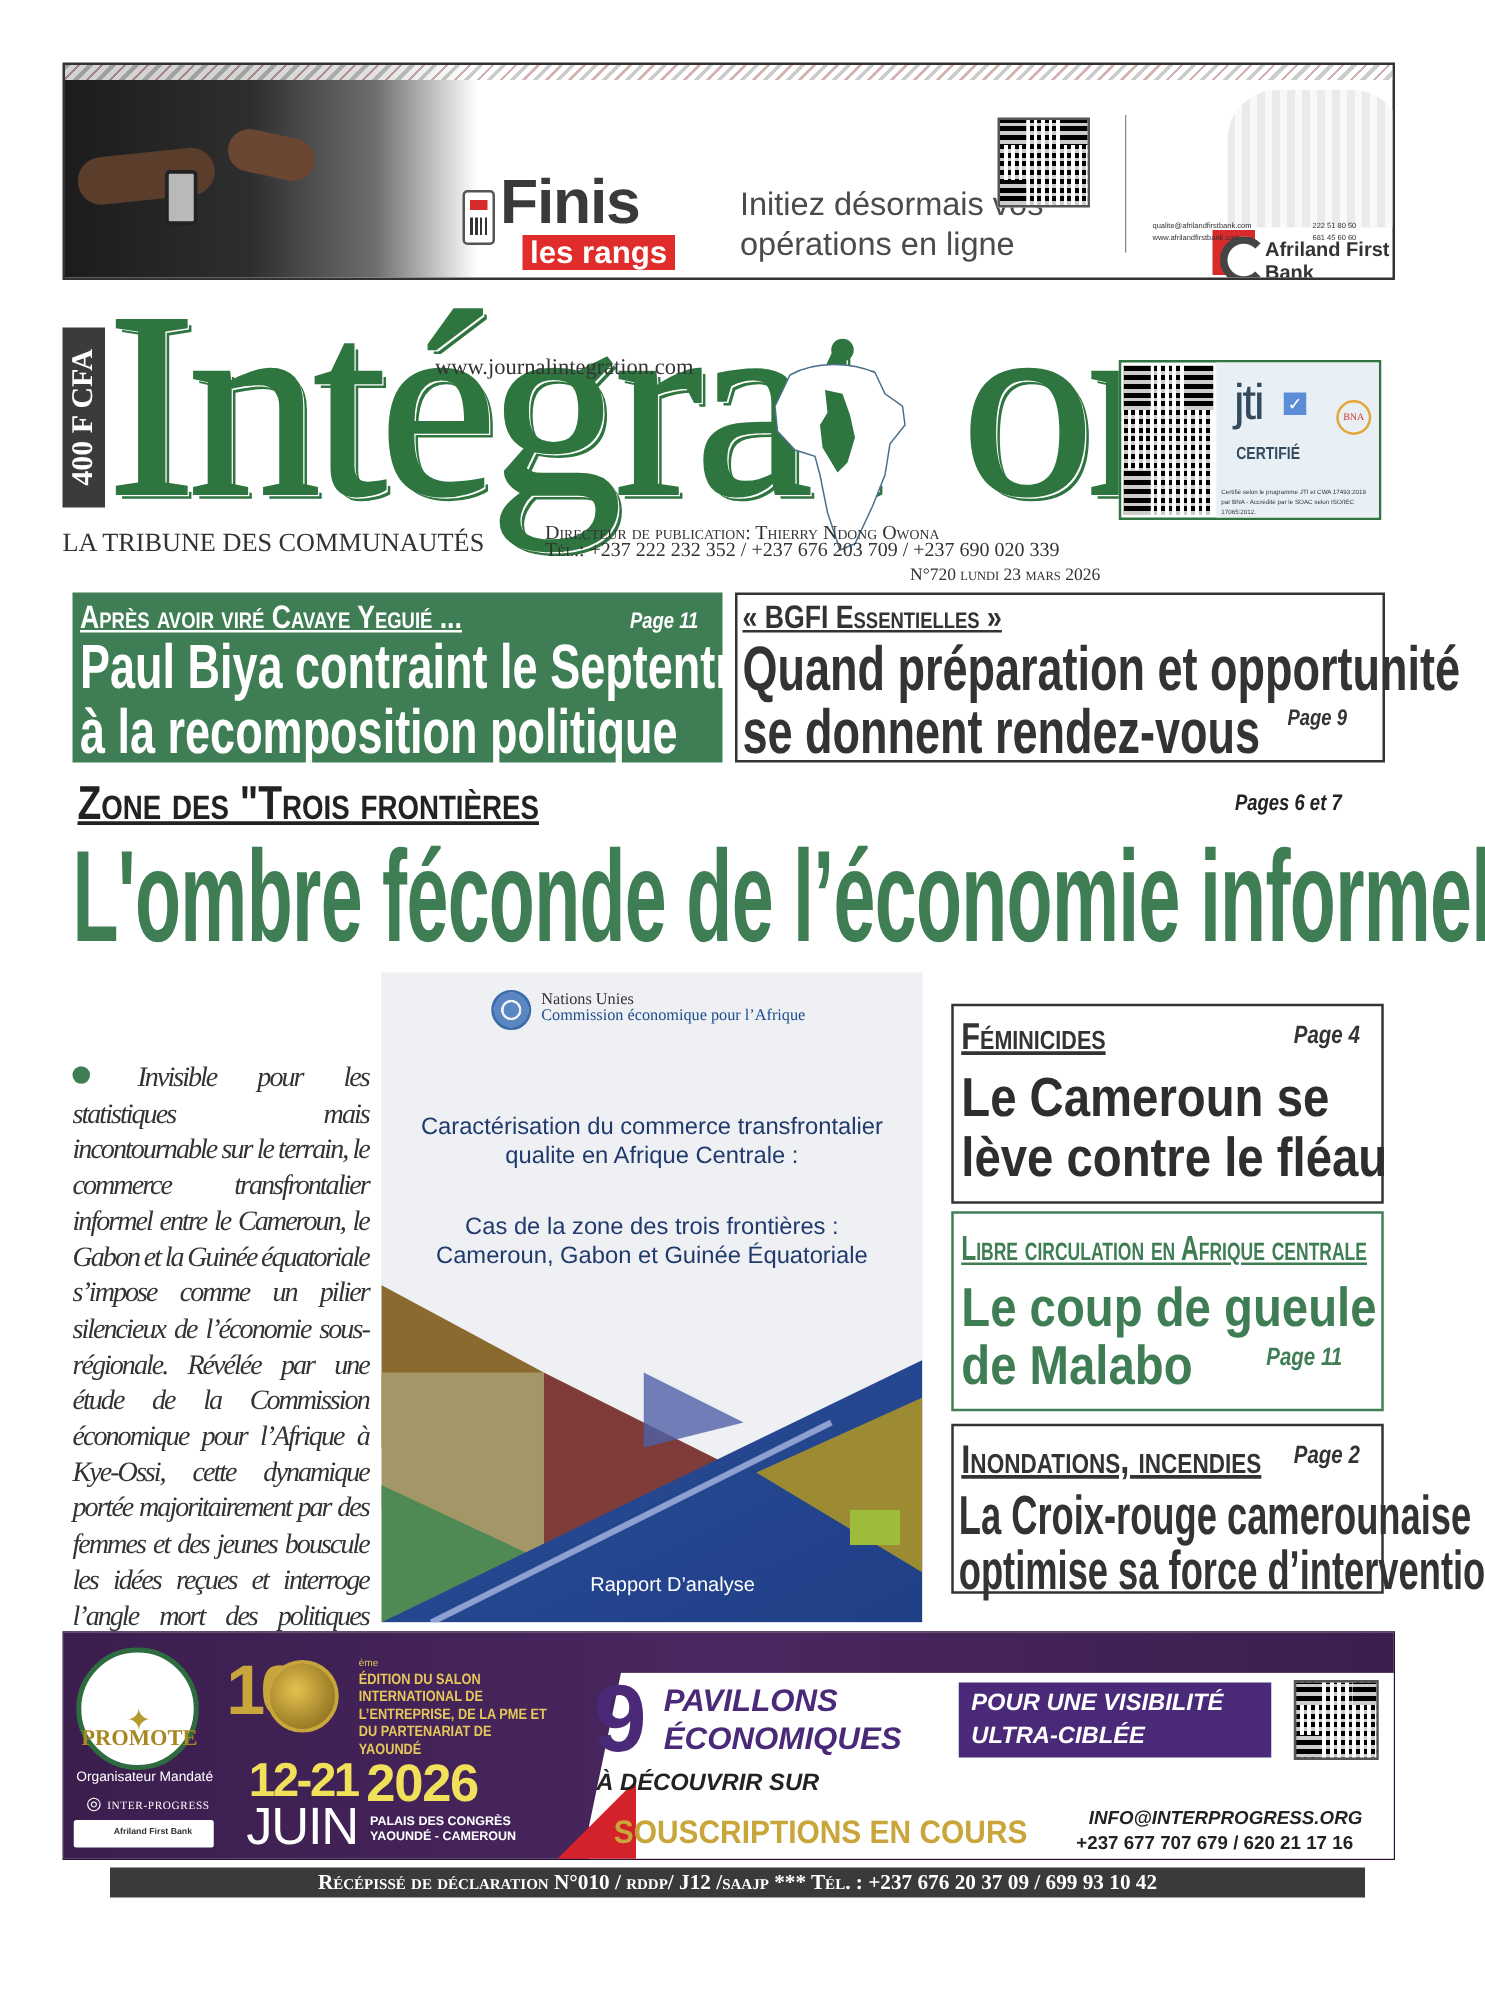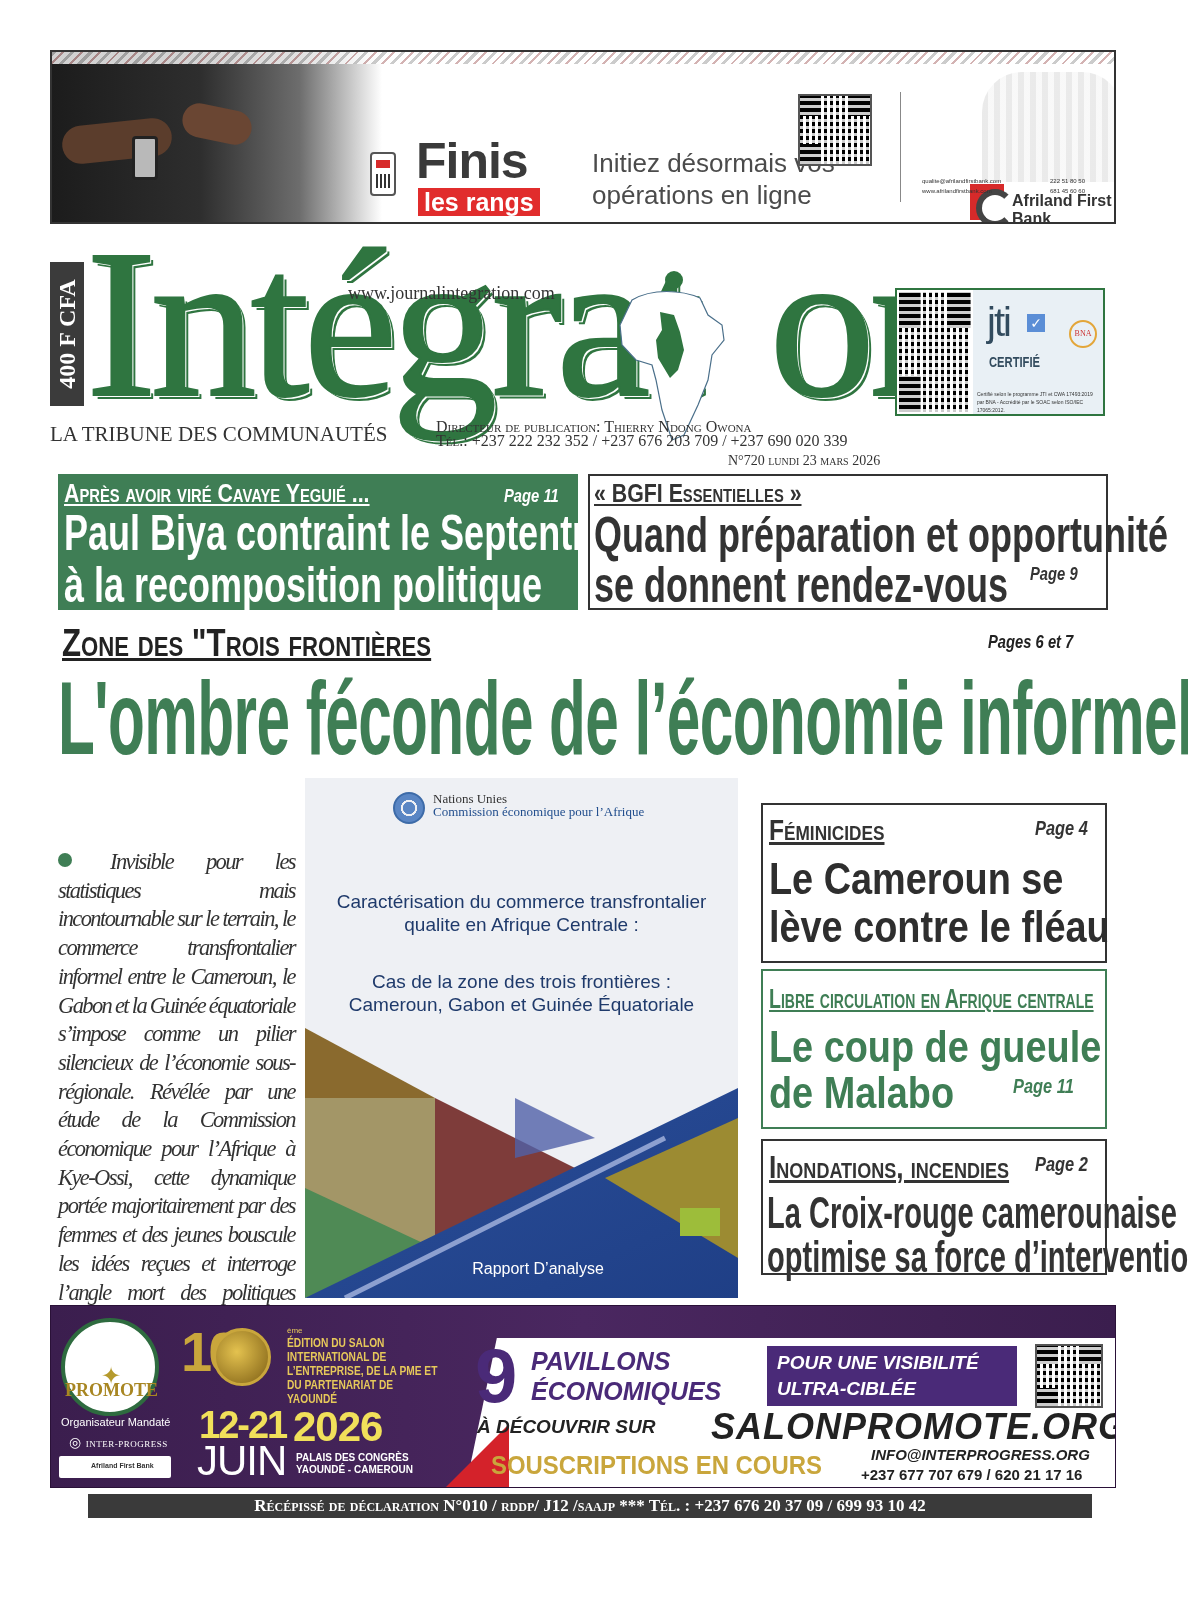--- a/index.html
+++ b/index.html
@@ -12,21 +12,21 @@
   #top-ad .pattern { left: 0; top: 0; width: 100%; height: 12px;
     background: repeating-linear-gradient(135deg, #bfbfbf 0 3px, #fff 3px 7px, #c9a0a0 7px 9px, #fff 9px 13px); opacity: .8; }
   #top-ad .photo { left: 0; top: 0; width: 330px; height: 174px;
     background: linear-gradient(90deg, #1c1c1c 0%, #2e2e2e 45%, #6d6d6d 75%, rgba(255,255,255,0) 100%); }
   #top-ad .hand1 { left: 10px; top: 70px; width: 110px; height: 38px; border-radius: 20px; background: #5b3d2c; transform: rotate(-6deg); }
   #top-ad .hand2 { left: 130px; top: 55px; width: 70px; height: 34px; border-radius: 18px; background: #6a4633; transform: rotate(12deg); }
   #top-ad .watch { left: 80px; top: 84px; width: 26px; height: 44px; background: #b9b9b9; border: 3px solid #222; border-radius: 4px; }
   .phone-icon { left: 318px; top: 100px; width: 26px; height: 44px; border: 2px solid #555; border-radius: 4px; background: #fff; }
   .phone-icon::before { content: ""; position: absolute; left: 4px; top: 6px; width: 14px; height: 8px; background: #d72a2a; }
   .phone-icon::after { content: ""; position: absolute; left: 4px; top: 20px; width: 14px; height: 14px; background: repeating-linear-gradient(90deg,#333 0 2px,#fff 2px 4px); }
-  .finis { left: 364px; top: 83px; font-size: 50px; font-weight: 700; color: #3a3a3a; letter-spacing: -1px; line-height: 52px; }
+  .finis { left: 348px; top: 83px; font-size: 50px; font-weight: 700; color: #3a3a3a; letter-spacing: -1px; line-height: 52px; }
   .rangs { left: 366px; top: 136px; background: #e12c2c; color: #fff; font-size: 25px; font-weight: 700; padding: 0 6px; line-height: 28px; }
   .agence { left: 368px; top: 168px; font-size: 22px; font-weight: 700; color: #333; }
   .agence .bang { color: #e12c2c; }
   .initiez { left: 540px; top: 95px; font-size: 26px; color: #4b4b4b; line-height: 32px; }
   .qr { background:
       linear-gradient(#000 0 0) 0 0/30% 30% no-repeat,
       linear-gradient(#000 0 0) 100% 0/30% 30% no-repeat,
       linear-gradient(#000 0 0) 0 100%/30% 30% no-repeat,
       repeating-linear-gradient(90deg, #000 0 3px, #fff 3px 6px),
       #fff;
@@ -298,19 +298,18 @@
     <div>ÉCONOMIQUES</div>
   </div>
   <div class="abs visibilite">
     <div>POUR UNE VISIBILITÉ</div>
     <div>ULTRA-CIBLÉE</div>
   </div>
   <div class="abs qr qr3">
       <div class="qr-inner"></div>
     </div>
   <div class="abs decouvrir">À DÉCOUVRIR SUR</div>
-  <div class="abs salonpromote">SALONPROMOTE.ORG</div>
   <div class="abs souscriptions">SOUSCRIPTIONS EN COURS</div>
   <div class="abs info">INFO@INTERPROGRESS.ORG</div>
   <div class="abs phones">+237 677 707 679 / 620 21 17 16</div>
 </div>
 
 <div id="footer" class="abs">Récépissé de déclaration N°010 / rddp/ J12 /saajp *** Tél. : +237 676 20 37 09 / 699 93 10 42</div>
 
 </body></html>

